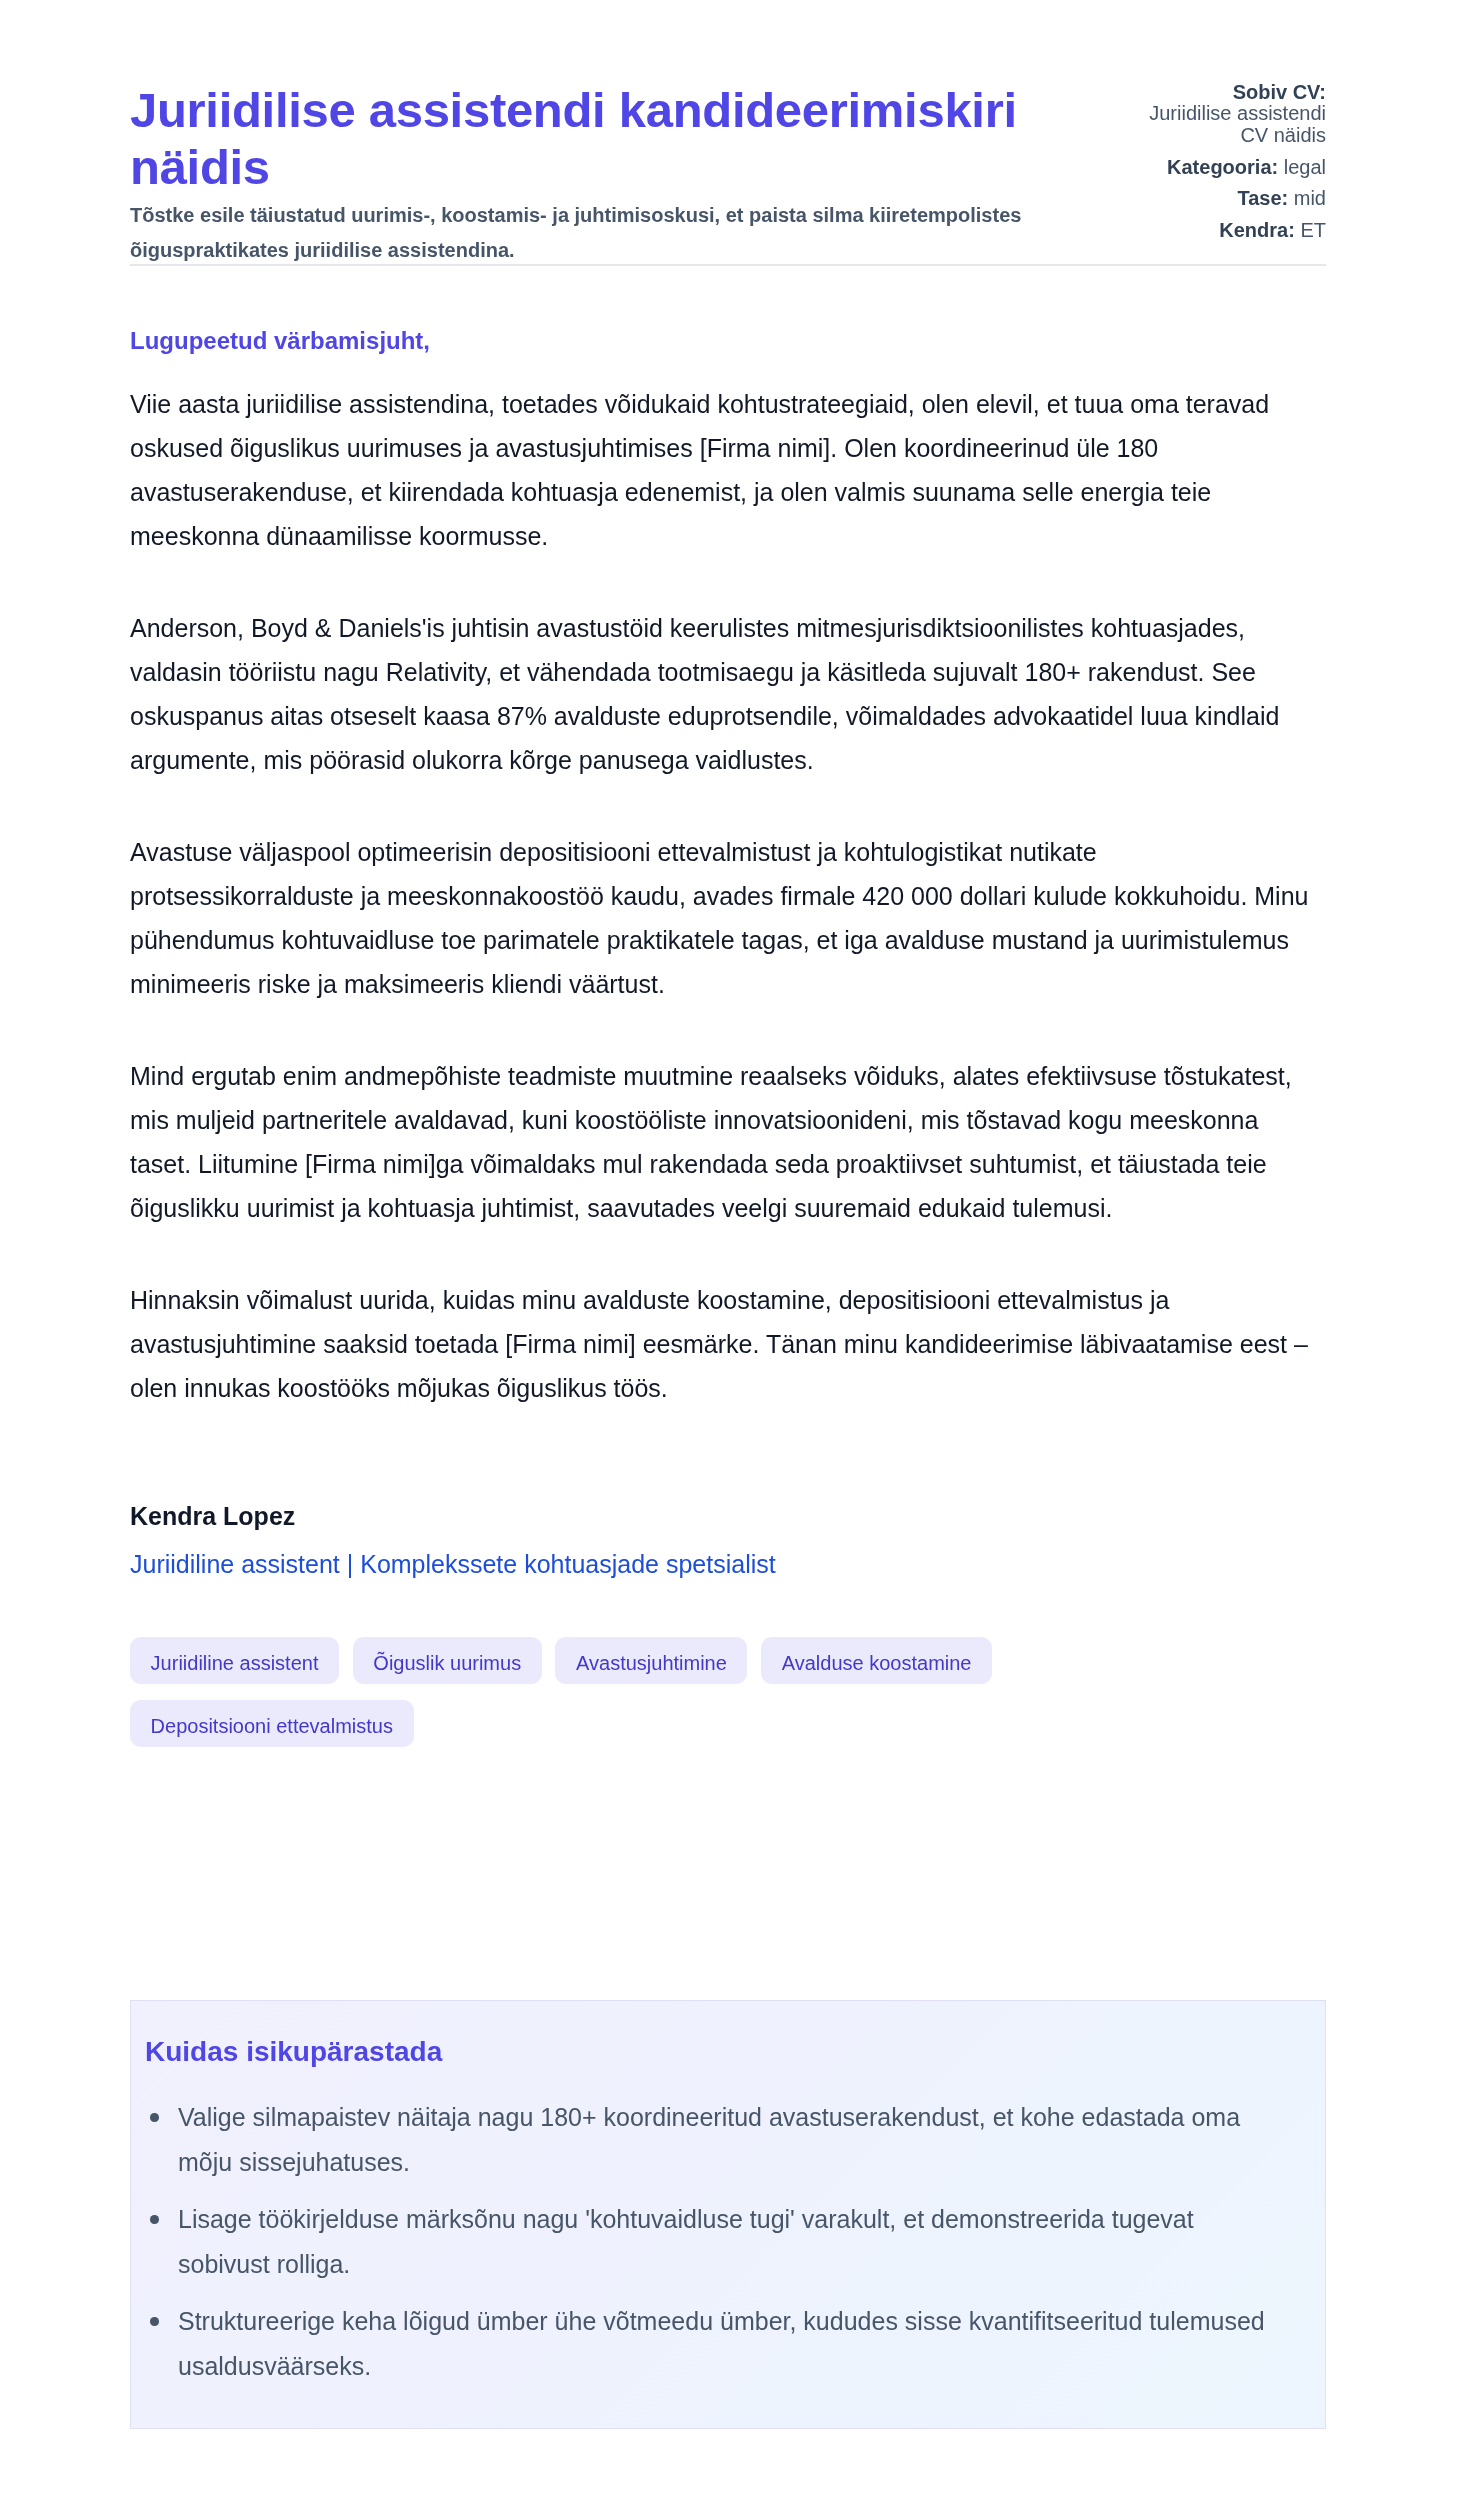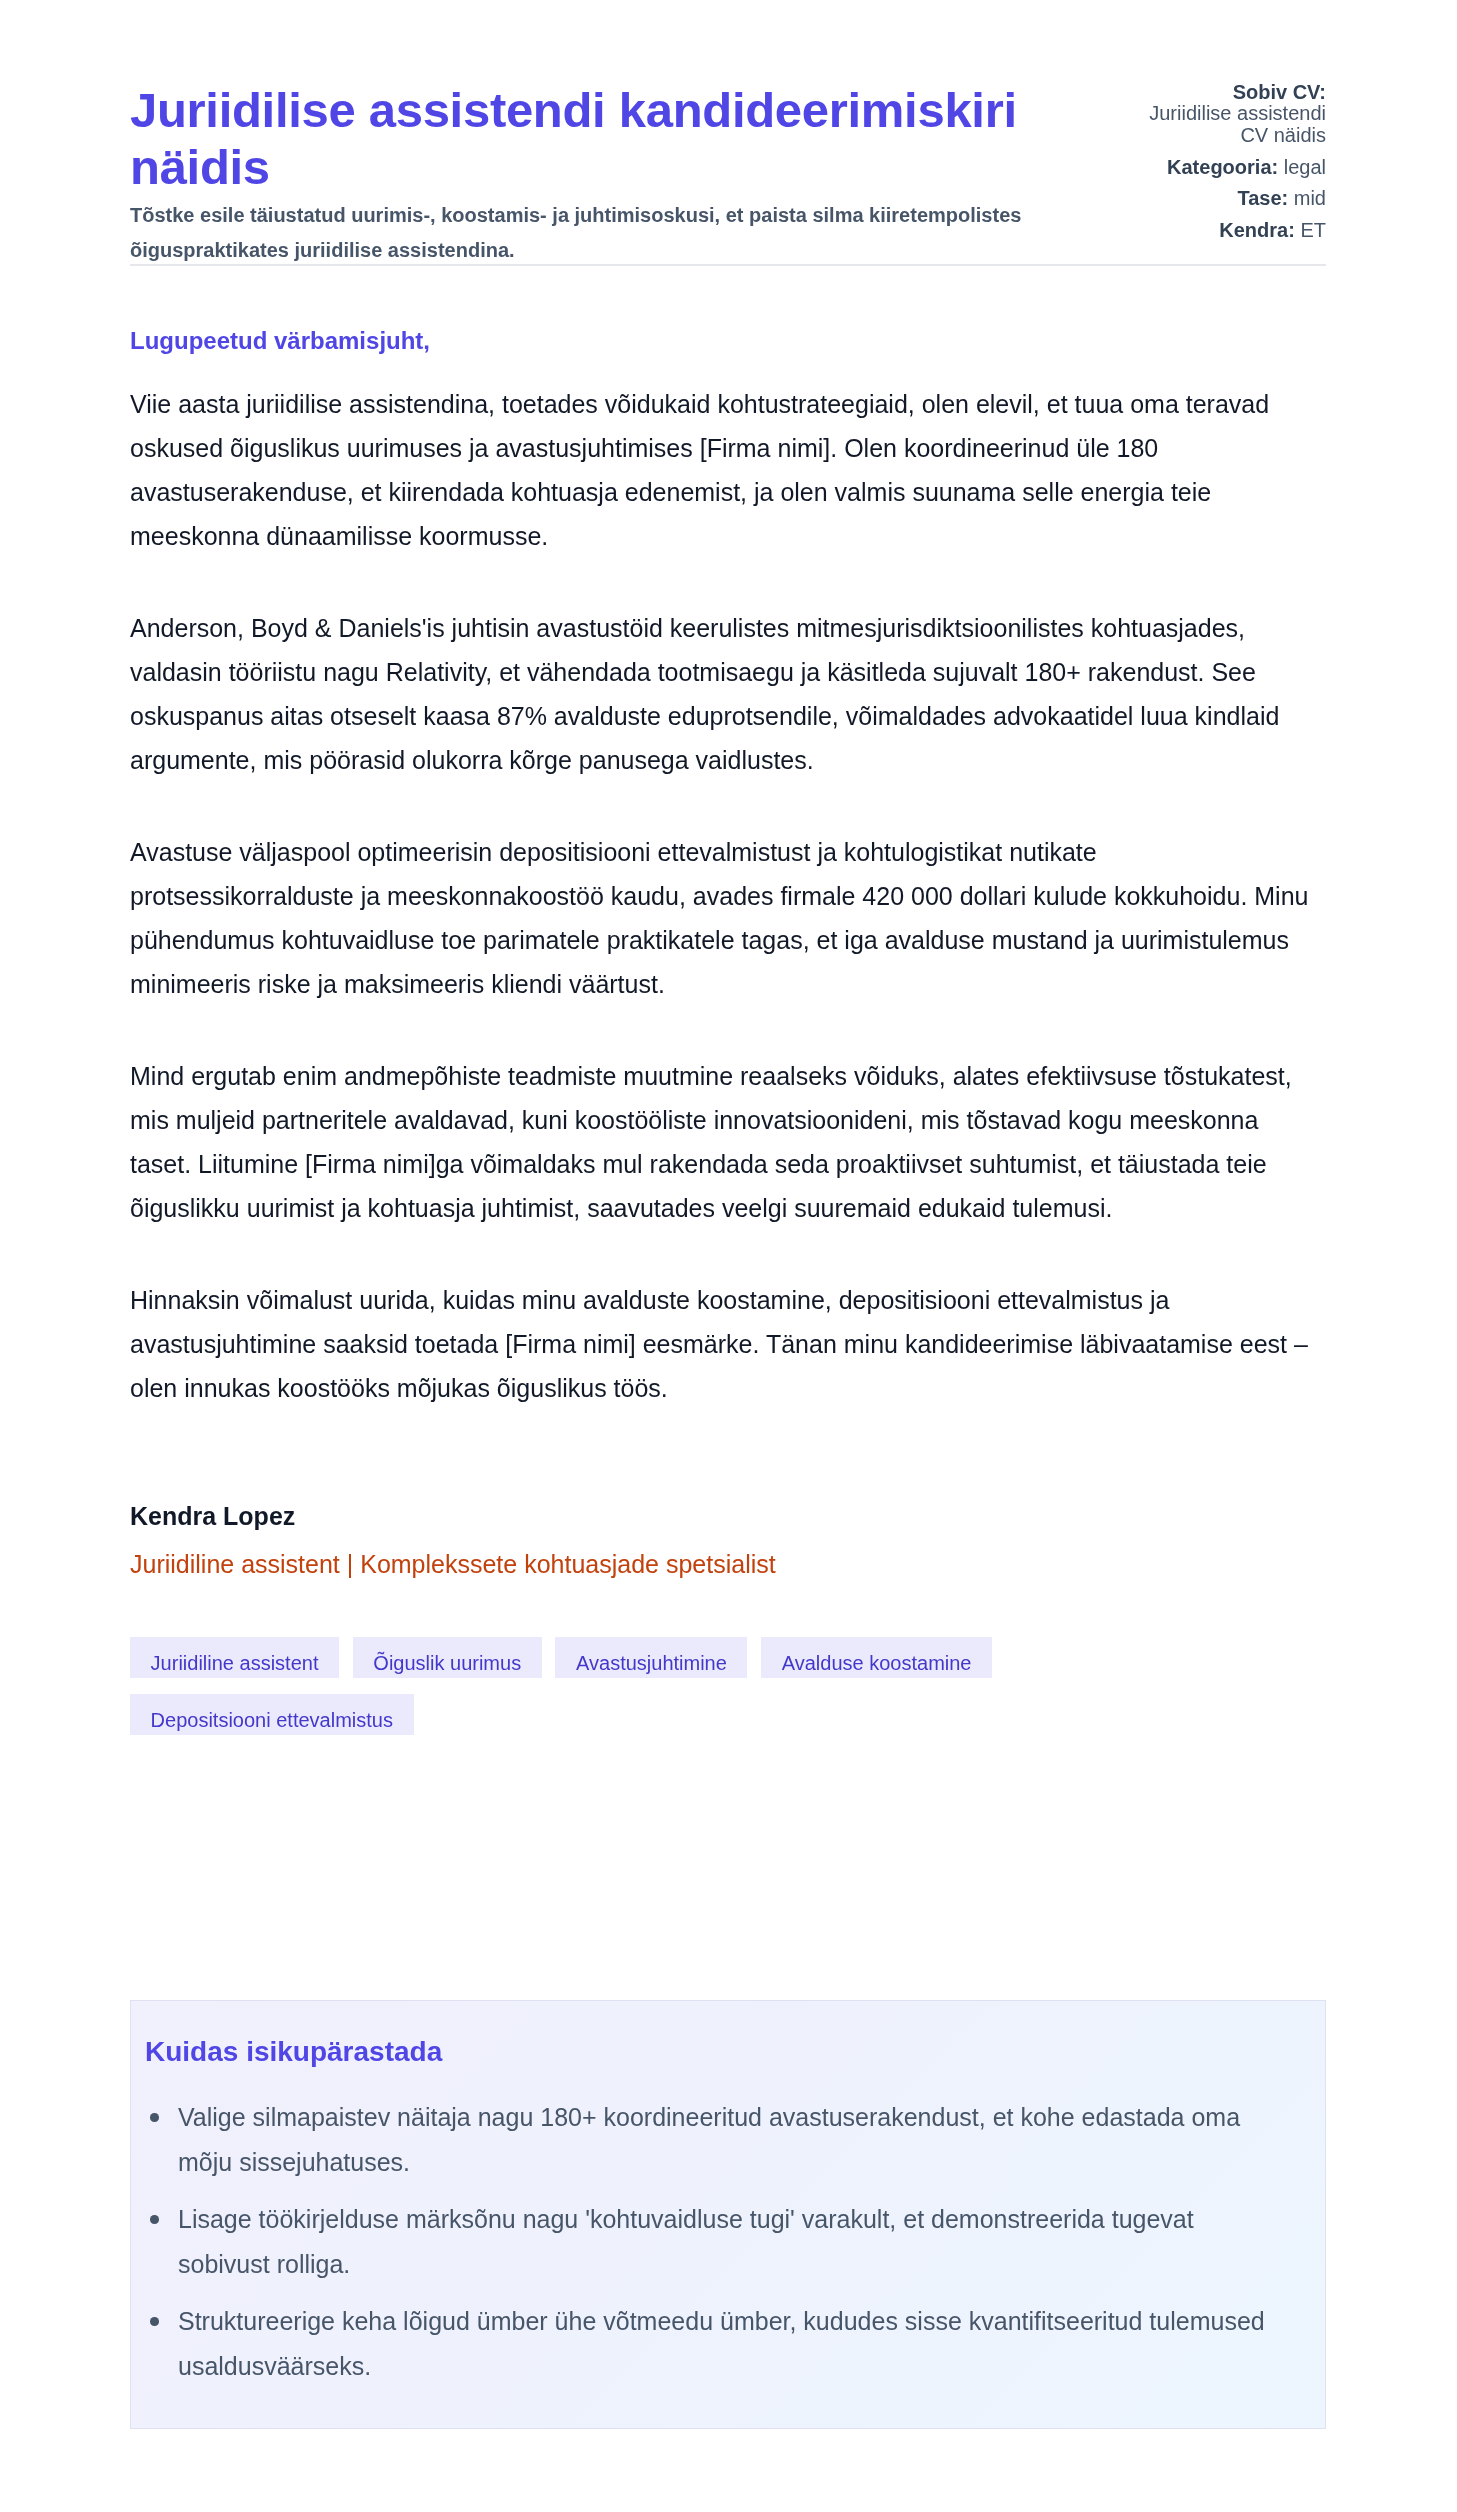--- a/index.html
+++ b/index.html
@@ -89,39 +89,39 @@
     .sig-name {
       font-size: 25px;
       line-height: 31px;
       font-weight: 700;
       color: #111827;
     }
     .sig-role {
       margin-top: 17px;
       font-size: 25px;
       line-height: 31px;
-      color: #c2410c;
+      color: #1d4ed8;
     }
     
     .tags {
       margin-top: 57px;
       display: flex;
       flex-wrap: wrap;
       gap: 15.4px 13.7px;
       width: 1029px;
     }
     .tag {
       background: #ebe9fc;
       color: #4338ca;
       font-size: 20px;
       font-weight: 500;
-      height: 41px;
+      height: 47px;
       line-height: 53px;
       padding: 0 20.6px;
-      border-radius: 0;
+      border-radius: 11px;
       white-space: nowrap;
     }
     
     .tips {
       position: absolute;
       left: 130px;
       top: 2000px;
       width: 1196px;
       height: 429px;
       box-sizing: border-box;

